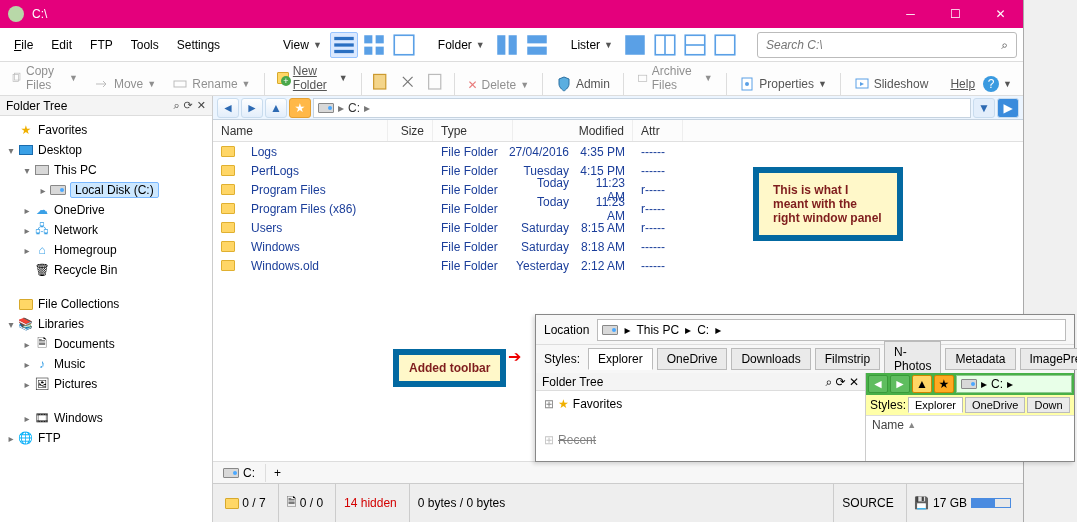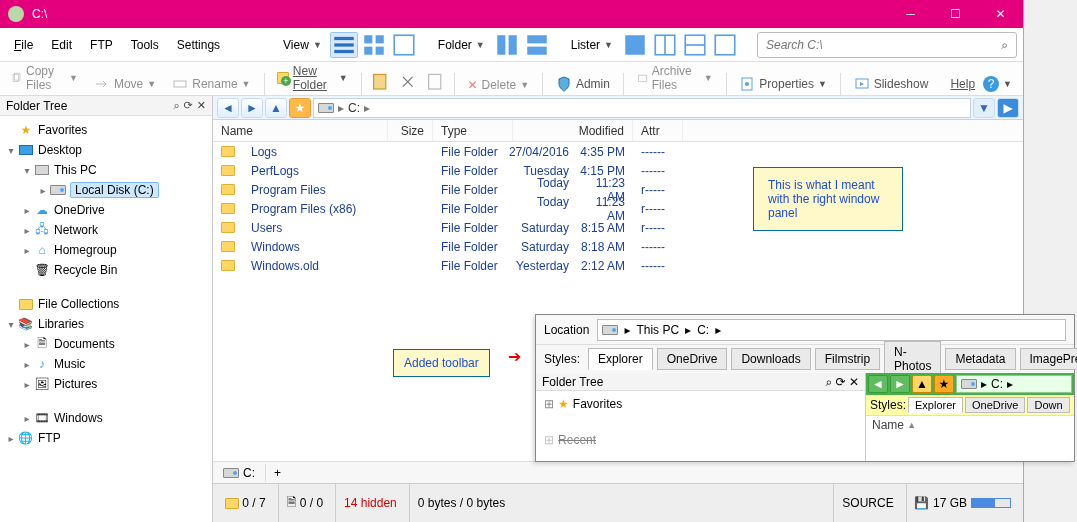--- a/index.html
+++ b/index.html
@@ -47,21 +47,21 @@
 .row { display:flex; align-items:center; height:19px;}
 .cell { padding:0 8px;}
 .cname { width:175px; display:flex; align-items:center; gap:16px;}
 .csize { width:45px; text-align:right;}
 .ctype { width:80px;}
 .cmod { width:120px; text-align:right; display:flex; justify-content:flex-end; gap:8px;}
 .cmod .dt { min-width:70px; text-align:right;}
 .cmod .tm { min-width:48px; text-align:right;}
 .cattr { width:50px; text-align:left;}
 .foldericon { width:14px; height:11px; background:#ffd666; border:1px solid #e0b030; border-radius:1px;}
-.note { position:absolute; background:#fff8c9; border:1px solid #0369a1; padding:10px 14px; color:#1d4ed8; font-weight:normal;}
+.note { position:absolute; background:#fff8c9; border:6px solid #0369a1; padding:10px 14px; color:#7f1d1d; font-weight:bold;}
 .tabbar { height:22px; display:flex; align-items:center; background:#f7f7f7; border-top:1px solid #ddd;}
 .tab { padding:2px 10px; border-right:1px solid #ddd; display:flex; align-items:center; gap:4px;}
 .plus-tab { padding:2px 8px;}
 .statusbar { height:39px; display:flex; align-items:center; background:#eee; border-top:1px solid #ccc; padding:0 4px; gap:4px;}
 .statusbar .seg { padding:0 8px; border-left:1px solid #ccc; height:100%; display:flex; align-items:center;}
 .statusbar .seg:first-child{border-left:0;}
 .statusbar .hidden-red{color:#d30000;}
 .statusbar .spacer { flex:1;}
 .diskbar { width:40px; height:10px; border:1px solid #4a8be0; background:linear-gradient(to right,#4a8be0 60%,#e8e8e8 60%); margin-left:4px;}
 .arrow-red { position:absolute; color:#e00; font-size:16px; }

